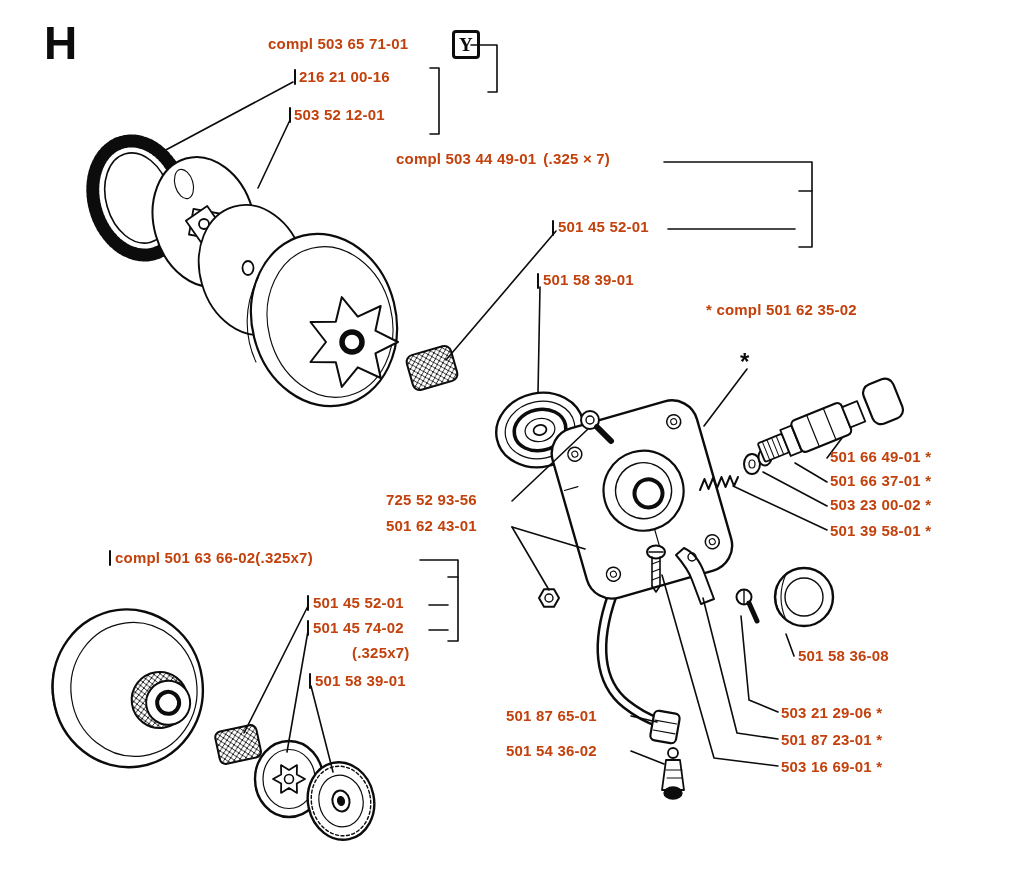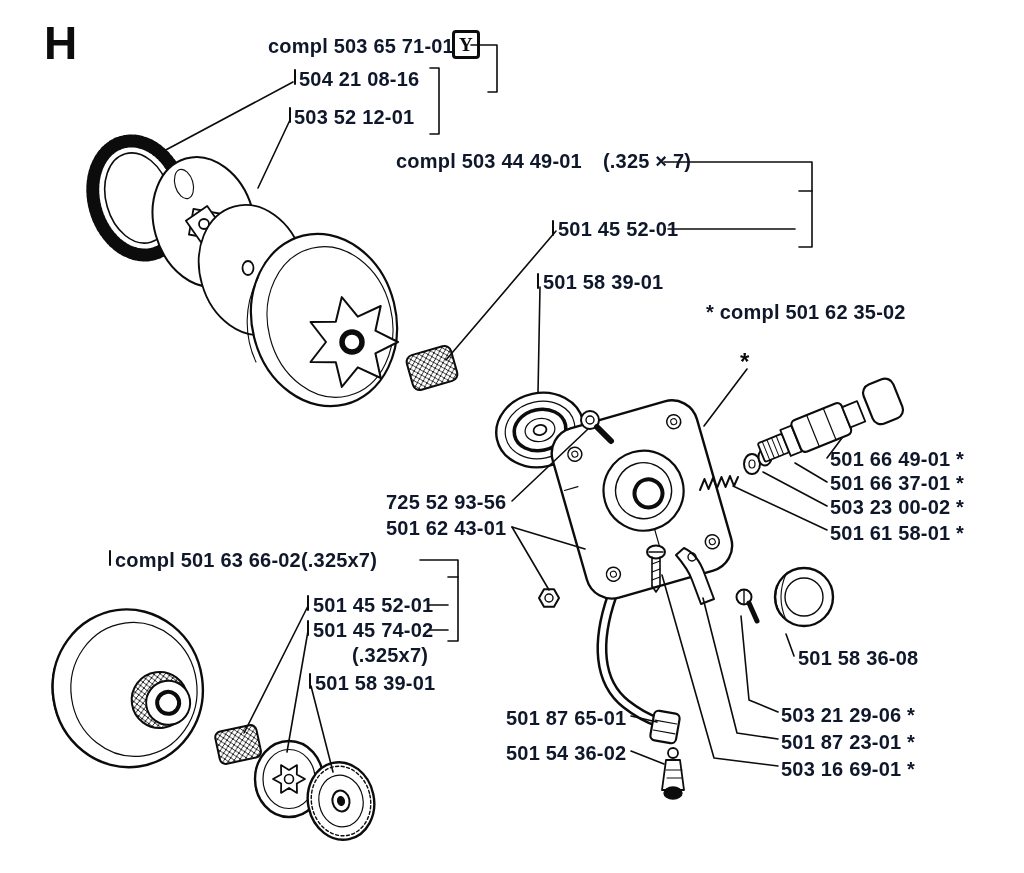--- a/index.html
+++ b/index.html
@@ -1,21 +1,21 @@
 <!DOCTYPE html>
 <html><head>
 <meta charset="utf-8">
 <style>
   html,body{margin:0;padding:0;background:#fff;}
   .stage{position:relative;width:1024px;height:873px;background:#ffffff;overflow:hidden;
          font-family:"Liberation Sans",sans-serif;color:#0c0c0c;}
   .stage svg{position:absolute;left:0;top:0;}
-  .label{position:absolute;font-size:20px;font-weight:600;white-space:nowrap;color:#0f172a;
+  .label{position:absolute;font-size:15px;font-weight:600;white-space:nowrap;color:#c2410c;
          letter-spacing:.2px;line-height:1;}
-  .label .b{font-weight:800;margin-left:21px;}
+  .label .b{font-weight:800;margin-left:7px;}
   .label .b.tight{margin-left:0;}
   .h-letter{position:absolute;left:44px;top:20px;font-size:46px;font-weight:bold;line-height:1;}
   .ybadge{position:absolute;left:452px;top:30px;border:3px solid #0c0c0c;border-radius:4px;
           padding:0 4px;font-family:"Liberation Serif",serif;font-weight:bold;font-size:19px;
           line-height:23px;}
   .star{position:absolute;font-size:24px;font-weight:bold;line-height:1;}
 </style>
 </head>
 <body>
 
@@ -229,37 +229,37 @@
       <path d="M778,739 L737,733 L703,598"></path>
       <path d="M778,766 L714,758 L662,575"></path>
     </g>
   </svg>
 
   <div class="h-letter">H</div>
 
   <div class="label" style="left:268px;top:36px">compl 503 65 71-01</div>
   <div class="ybadge">Y</div>
 
-  <div class="label" style="left:299px;top:69px">504 21 08-16</div>
+  <div class="label" style="left:299px;top:69px">216 21 00-16</div>
   <div class="label" style="left:294px;top:107px">503 52 12-01</div>
 
   <div class="label" style="left:396px;top:151px">
     <span>compl 503 44 49-01</span><span class="b">(.325 × 7)</span>
   </div>
 
   <div class="label" style="left:558px;top:219px">501 45 52-01</div>
   <div class="label" style="left:543px;top:272px">501 58 39-01</div>
 
   <div class="label" style="left:706px;top:302px">* compl 501 62 35-02</div>
   <div class="star" style="left:740px;top:350px">*</div>
 
   <div class="label" style="left:830px;top:449px">501 66 49-01 *</div>
   <div class="label" style="left:830px;top:473px">501 66 37-01 *</div>
   <div class="label" style="left:830px;top:497px">503 23 00-02 *</div>
-  <div class="label" style="left:830px;top:523px">501 61 58-01 *</div>
+  <div class="label" style="left:830px;top:523px">501 39 58-01 *</div>
 
   <div class="label" style="left:386px;top:492px">725 52 93-56</div>
   <div class="label" style="left:386px;top:518px">501 62 43-01</div>
 
   <div class="label" style="left:115px;top:550px">
     <span>compl 501 63 66-02</span><span class="b tight">(.325x7)</span>
   </div>
 
   <div class="label" style="left:313px;top:595px">501 45 52-01</div>
   <div class="label" style="left:313px;top:620px">501 45 74-02</div>

